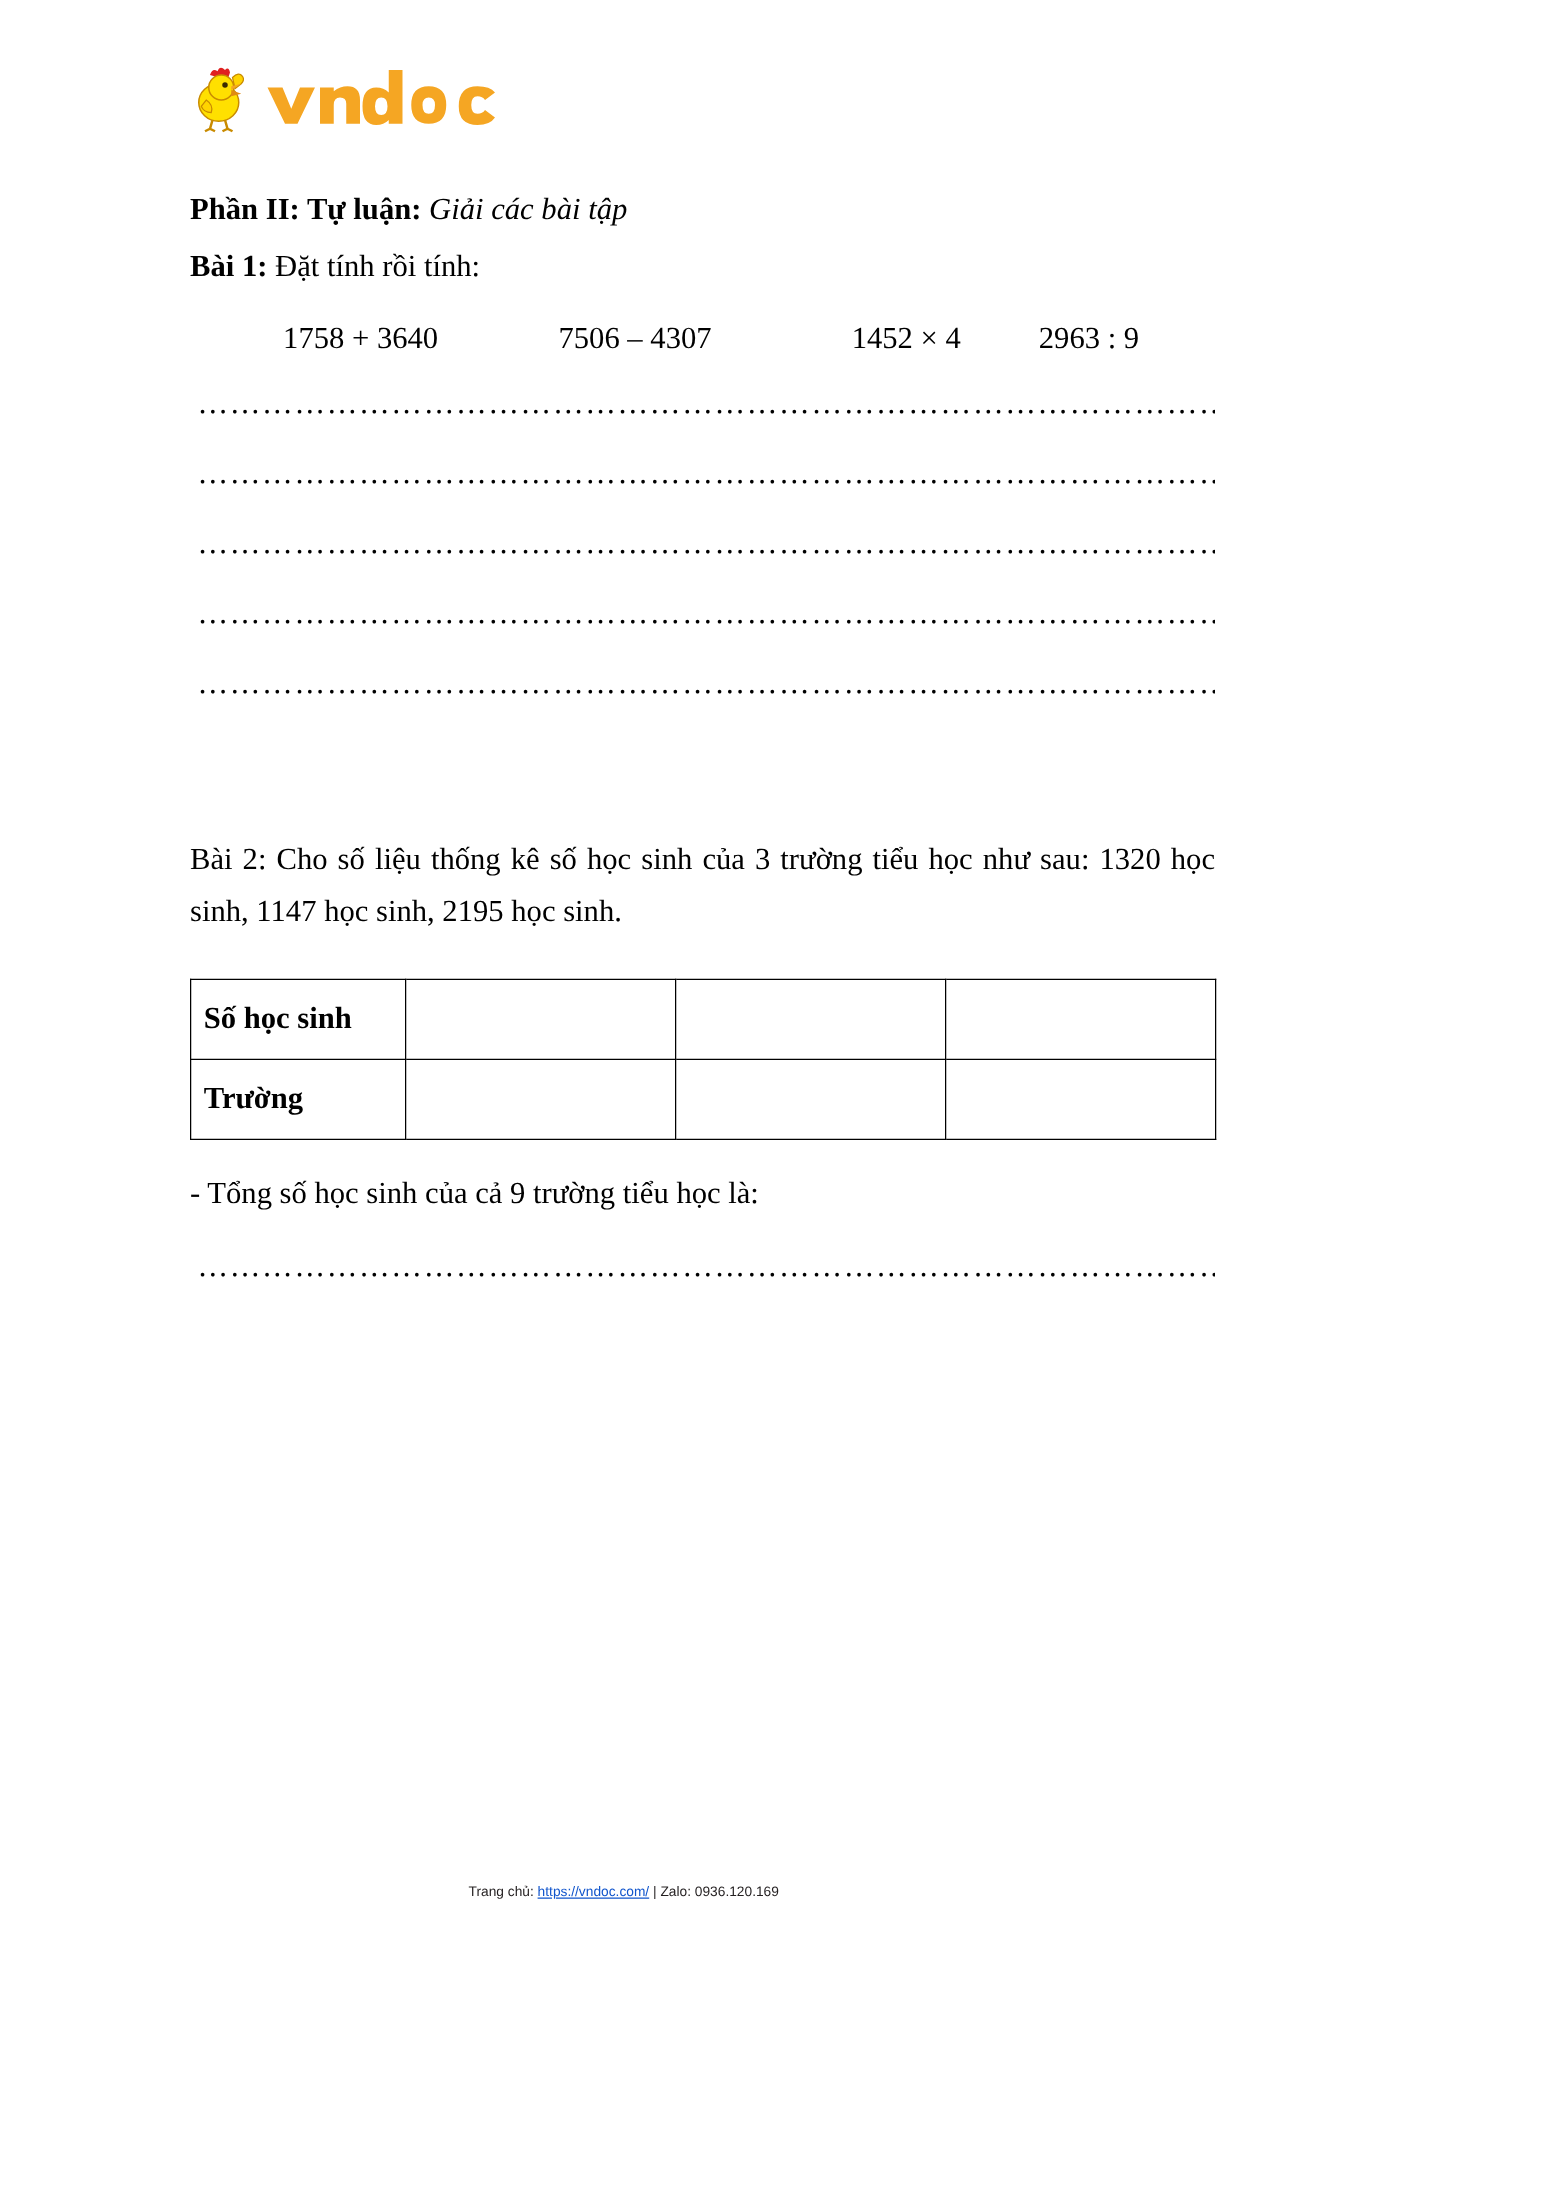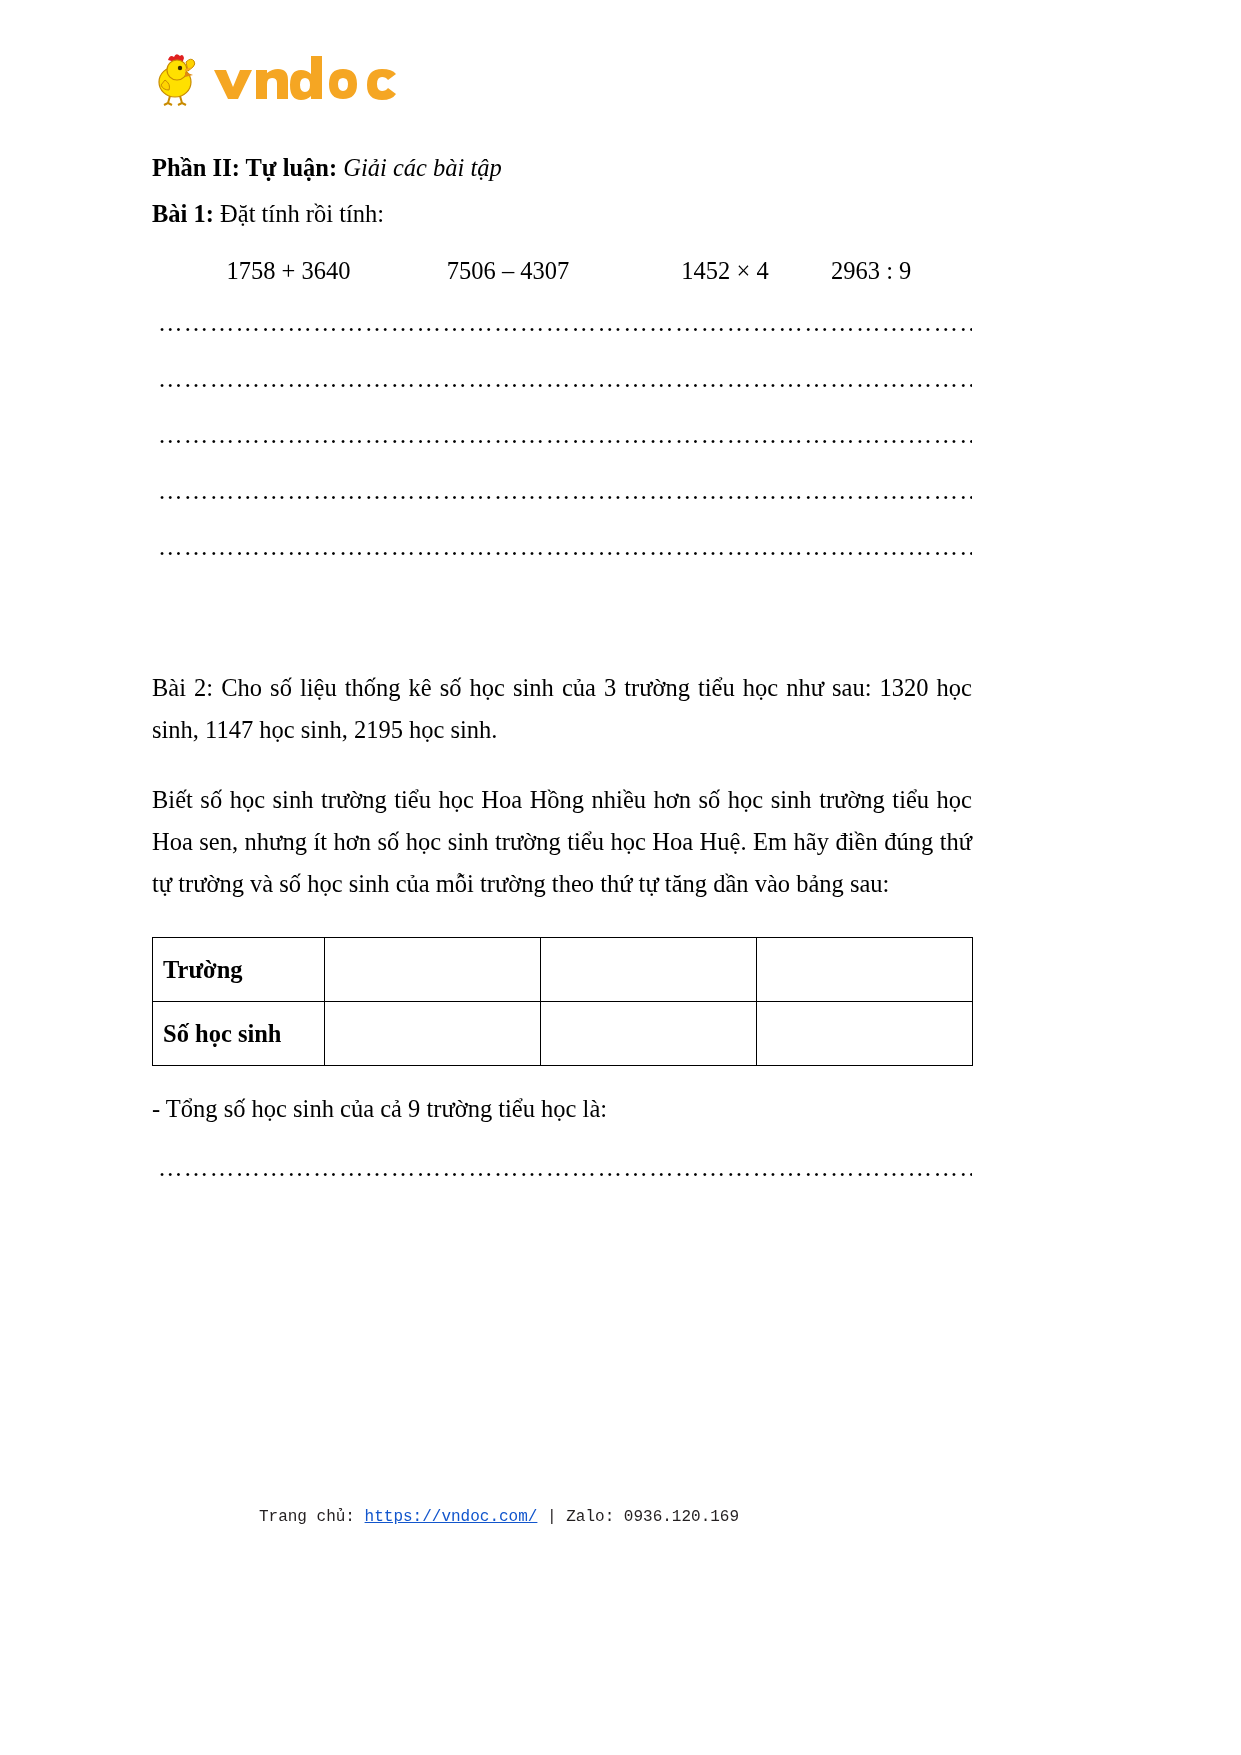--- a/index.html
+++ b/index.html
@@ -130,22 +130,22 @@
     height: 40px;
   }
 
   
   .footer {
     position: absolute;
     left: 0;
     right: 0;
     top: 1508px;
     text-align: center;
-    font-family: Liberation Mono, monospace;
-    font-size: 16px;
+    font-family: Liberation Sans, sans-serif;
+    font-size: 11px;
     color: #231f20;
   }
   .footer a {
     color: #1155cc;
     text-decoration: underline;
   }
   .footer .sep { color: #231f20; }
 </style>
 </head>
 <body>
@@ -216,32 +216,31 @@
       <div class="dots">……………………………………………………………………………………</div>
       <div class="dots">……………………………………………………………………………………</div>
       <div class="dots">……………………………………………………………………………………</div>
     </div>
 
     <p class="para p-bai2">
       <span class="b">Bài 2:</span>
       <span>Cho số liệu thống kê số học sinh của 3 trường tiểu học như sau: 1320 học sinh, 1147 học sinh, 2195 học sinh.</span>
     </p>
 
-    <p class="para p-biet">Biết số học sinh trường tiểu học Hoa Hồng nhiều hơn số học sinh trường tiểu học Hoa sen, nhưng ít hơn số học sinh trường tiểu học Hoa Huệ. Em hãy điền đúng thứ tự trường và số học sinh của mỗi trường theo thứ tự tăng dần vào bảng sau:</p>
 
     <table class="tbl">
       <tbody>
         <tr>
-          <td class="hdr">Trường</td>
+          <td class="hdr">Số học sinh</td>
           <td class="blank"></td>
           <td class="blank"></td>
           <td class="blank"></td>
         </tr>
         <tr>
-          <td class="hdr">Số học sinh</td>
+          <td class="hdr">Trường</td>
           <td class="blank"></td>
           <td class="blank"></td>
           <td class="blank"></td>
         </tr>
       </tbody>
     </table>
 
     <p class="para p-tong">- Tổng số học sinh của cả 9 trường tiểu học là:</p>
 
     <div class="dots-tail">……………………………………………………………………………………</div>

